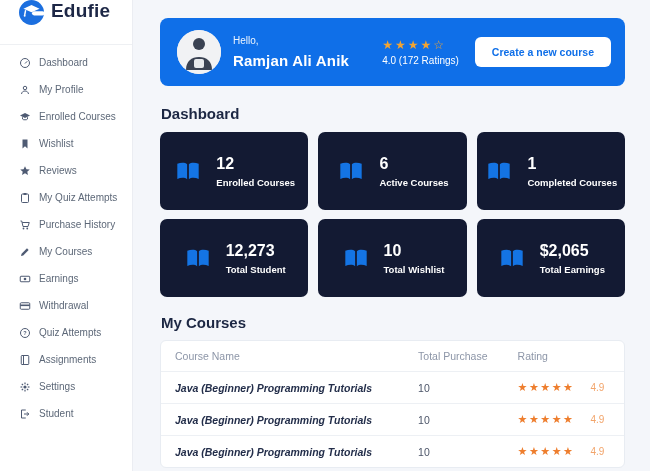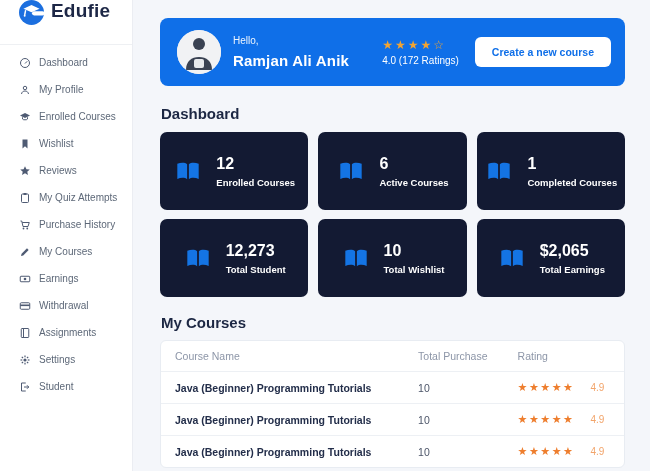--- a/index.html
+++ b/index.html
@@ -102,21 +102,21 @@
   }
   table { width:100%; border-collapse:collapse; font-size:10.5px; }
   th {
     text-align:left; font-weight:500; color:#8d96a8;
     padding:9px 14px;
     border-bottom:1px solid #edf0f4;
   }
   td { padding:9px 14px; border-bottom:1px solid #edf0f4; color:#4c5568; }
   tr:last-child td { border-bottom:none; }
   col.c1 { width:52.5%; } col.c2 { width:21.5%; } col.c3 { width:26%; }
-  .course-name { font-weight:700; color:#232e4a; }
+  .course-name { font-weight:700; color:#232e4a;font-style:italic; }
   .row-stars { color:#ee7e2e; font-size:11px; letter-spacing:1.5px; }
   .row-score { color:#f2a46a; font-size:10px; margin-left:16px; letter-spacing:0; }
 </style>
 </head>
 <body>
 
 <aside class="sidebar">
   <div class="logo">
     <span>
       <svg viewBox="0 0 26 26">
@@ -211,20 +211,29 @@
       <span>Earnings</span>
     </div>
     <div class="nav-item">
       <span class="icn">
           <svg viewBox="0 0 24 24">
             <rect x="2.5" y="5.5" width="19" height="13" rx="2" fill="none" stroke="currentColor" stroke-width="2"></rect>
             <rect x="2.5" y="9" width="19" height="3.2" fill="currentColor"></rect>
           </svg>
         </span>
       <span>Withdrawal</span>
+    </div>
+    <div class="nav-item">
+      <span class="icn">
+          <svg viewBox="0 0 24 24">
+            <circle cx="12" cy="12" r="9" fill="none" stroke="currentColor" stroke-width="2"></circle>
+            <text x="12" y="16" font-size="11" font-weight="bold" text-anchor="middle" fill="currentColor">?</text>
+          </svg>
+        </span>
+      <span>Quiz Attempts</span>
     </div>
     <div class="nav-item">
       <span class="icn">
           <svg viewBox="0 0 24 24">
             <rect x="4.5" y="3" width="15" height="18" rx="1.5" fill="none" stroke="currentColor" stroke-width="2"></rect>
             <line x1="9" y1="3" x2="9" y2="21" stroke="currentColor" stroke-width="2"></line>
           </svg>
         </span>
       <span>Assignments</span>
     </div>

